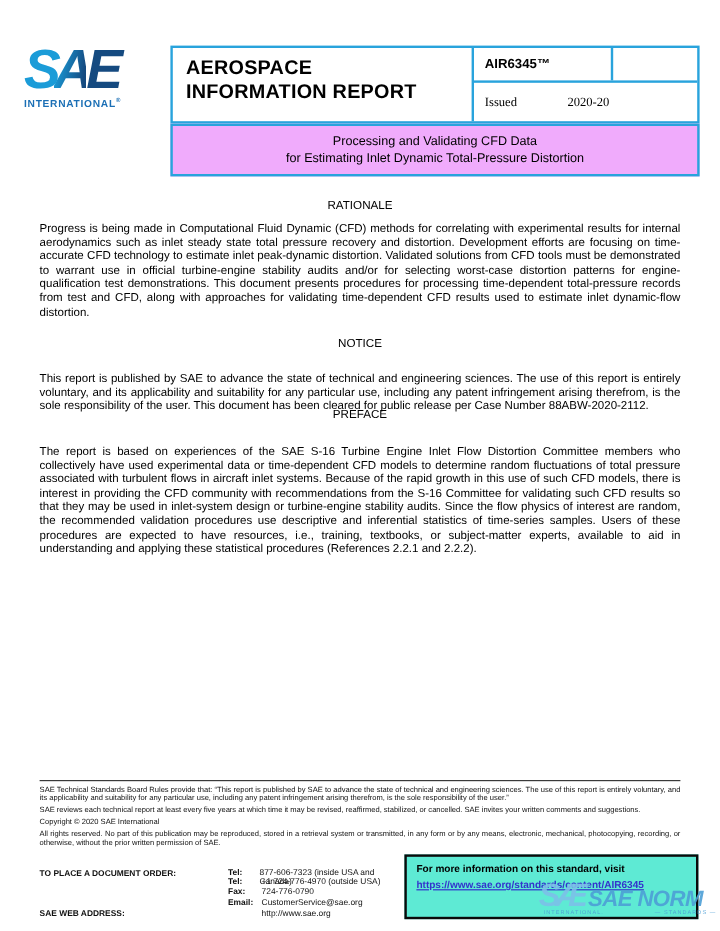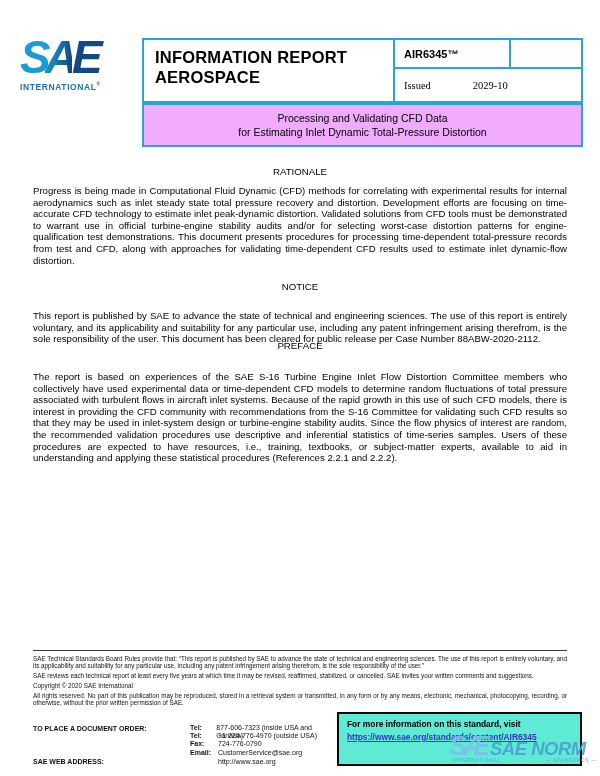--- a/index.html
+++ b/index.html
@@ -69,31 +69,31 @@
 <div class="page">
 
   <div class="logo">
     <div class="logo-letters"><span class="l-s">S</span><span class="l-a">A</span><span class="l-e">E</span></div>
     <div class="logo-sub"><span>INTERNATIONAL</span><span class="logo-reg">®</span></div>
   </div>
 
   <div class="ht">
     <div class="ht-top">
       <div class="cell-doctype">
+        <div>AEROSPACE</div>
         <div>INFORMATION REPORT</div>
-        <div>AEROSPACE</div>
       </div>
       <div class="ht-right">
         <div class="ht-r1">
           <div class="cell-air">AIR6345™</div>
           <div class="cell-empty"></div>
         </div>
         <div class="ht-r2">
           <span>Issued</span>
-          <span class="issued-date">2029-10</span>
+          <span class="issued-date">2020-20</span>
         </div>
       </div>
     </div>
     <div class="ht-title">
       <div>Processing and Validating CFD Data</div>
       <div>for Estimating Inlet Dynamic Total-Pressure Distortion</div>
     </div>
   </div>
 
   <div class="section-heading" id="rationale-h">RATIONALE</div>

